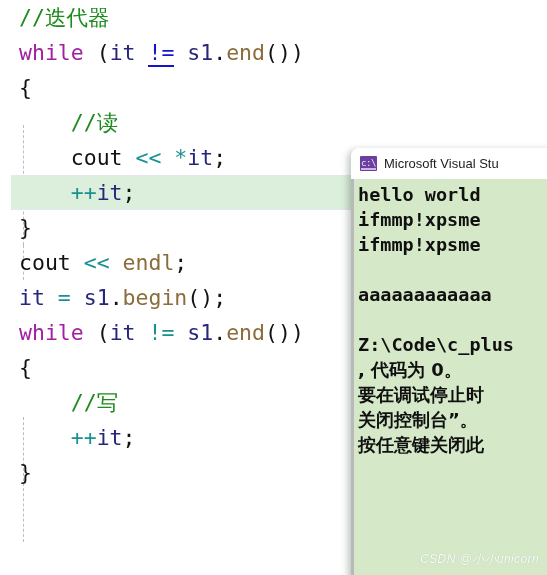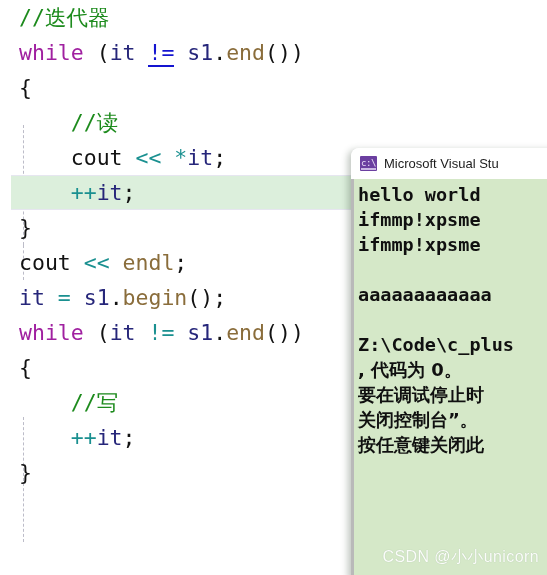--- a/index.html
+++ b/index.html
@@ -148,27 +148,28 @@
     font-weight: bold;
     font-size: 18px;
   }
 
   
   #watermark {
     position: absolute;
     right: 8px;
     bottom: 7px;
     font-family: "Liberation Sans", sans-serif;
-    font-size: 16px;
+    font-size: 12px;
     color: #ffffff;
     opacity: 0.92;
     text-shadow: 0 0 1px rgba(120,150,120,0.6);
     letter-spacing: 0.4px;
     z-index: 40;
     pointer-events: none;
+    font-style: italic;
   }
 </style>
 </head>
 <body>
 
 <div id="editor">
 
   <div class="indent-guide" id="ig1"></div>
   <div class="indent-guide" id="ig2"></div>
   <div class="indent-guide" id="ig3"></div>

